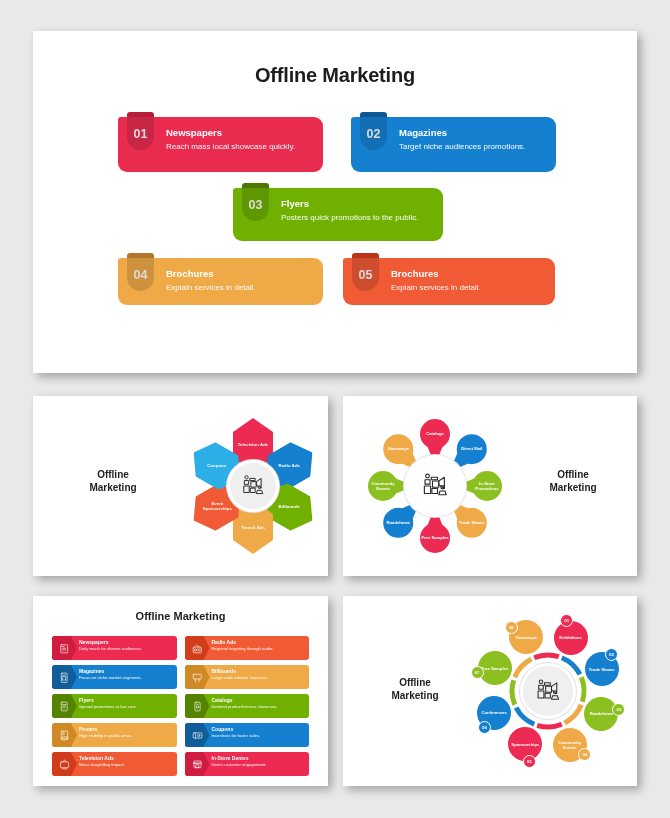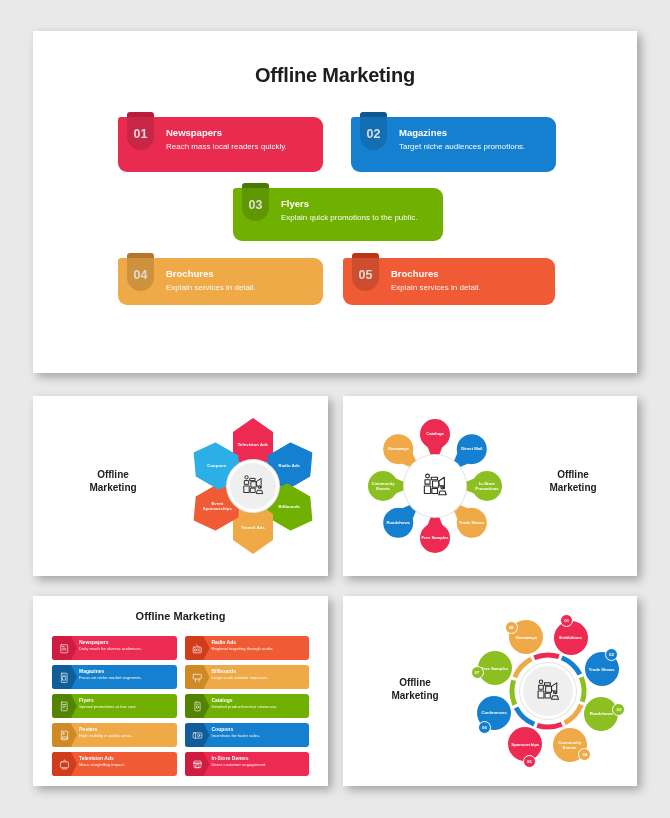--- a/index.html
+++ b/index.html
@@ -141,33 +141,33 @@
 
 <div class="page">
 
   <section class="slide" id="slide-main">
     <h1 class="main-title">Offline Marketing</h1>
     <div class="cards-area" id="cards-area">
         <div class="card" id="card-1" style="background: rgb(234, 43, 80);">
           <span class="tab" style="background:#b81c3c"></span>
           <span class="num" style="background:#ea2b50;filter:brightness(.86)">01</span>
           <div class="c-title">Newspapers</div>
-          <div class="c-desc">Reach mass local readers quickly.</div>
+          <div class="c-desc">Reach mass local showcase quickly.</div>
         </div>
         <div class="card" id="card-2" style="background: rgb(22, 128, 208);">
           <span class="tab" style="background:#0d5892"></span>
           <span class="num" style="background:#1680d0;filter:brightness(.86)">02</span>
           <div class="c-title">Magazines</div>
           <div class="c-desc">Target niche audiences promotions.</div>
         </div>
         <div class="card" id="card-3" style="background: rgb(111, 176, 0);">
           <span class="tab" style="background:#4a7800"></span>
           <span class="num" style="background:#6fb000;filter:brightness(.86)">03</span>
           <div class="c-title">Flyers</div>
-          <div class="c-desc">Explain quick promotions to the public.</div>
+          <div class="c-desc">Posters quick promotions to the public.</div>
         </div>
         <div class="card" id="card-4" style="background: rgb(239, 169, 71);">
           <span class="tab" style="background:#b3762a"></span>
           <span class="num" style="background:#efa947;filter:brightness(.86)">04</span>
           <div class="c-title">Brochures</div>
           <div class="c-desc">Explain services in detail.</div>
         </div>
         <div class="card" id="card-5" style="background: rgb(240, 90, 53);">
           <span class="tab" style="background:#ba3618"></span>
           <span class="num" style="background:#f05a35;filter:brightness(.86)">05</span>

